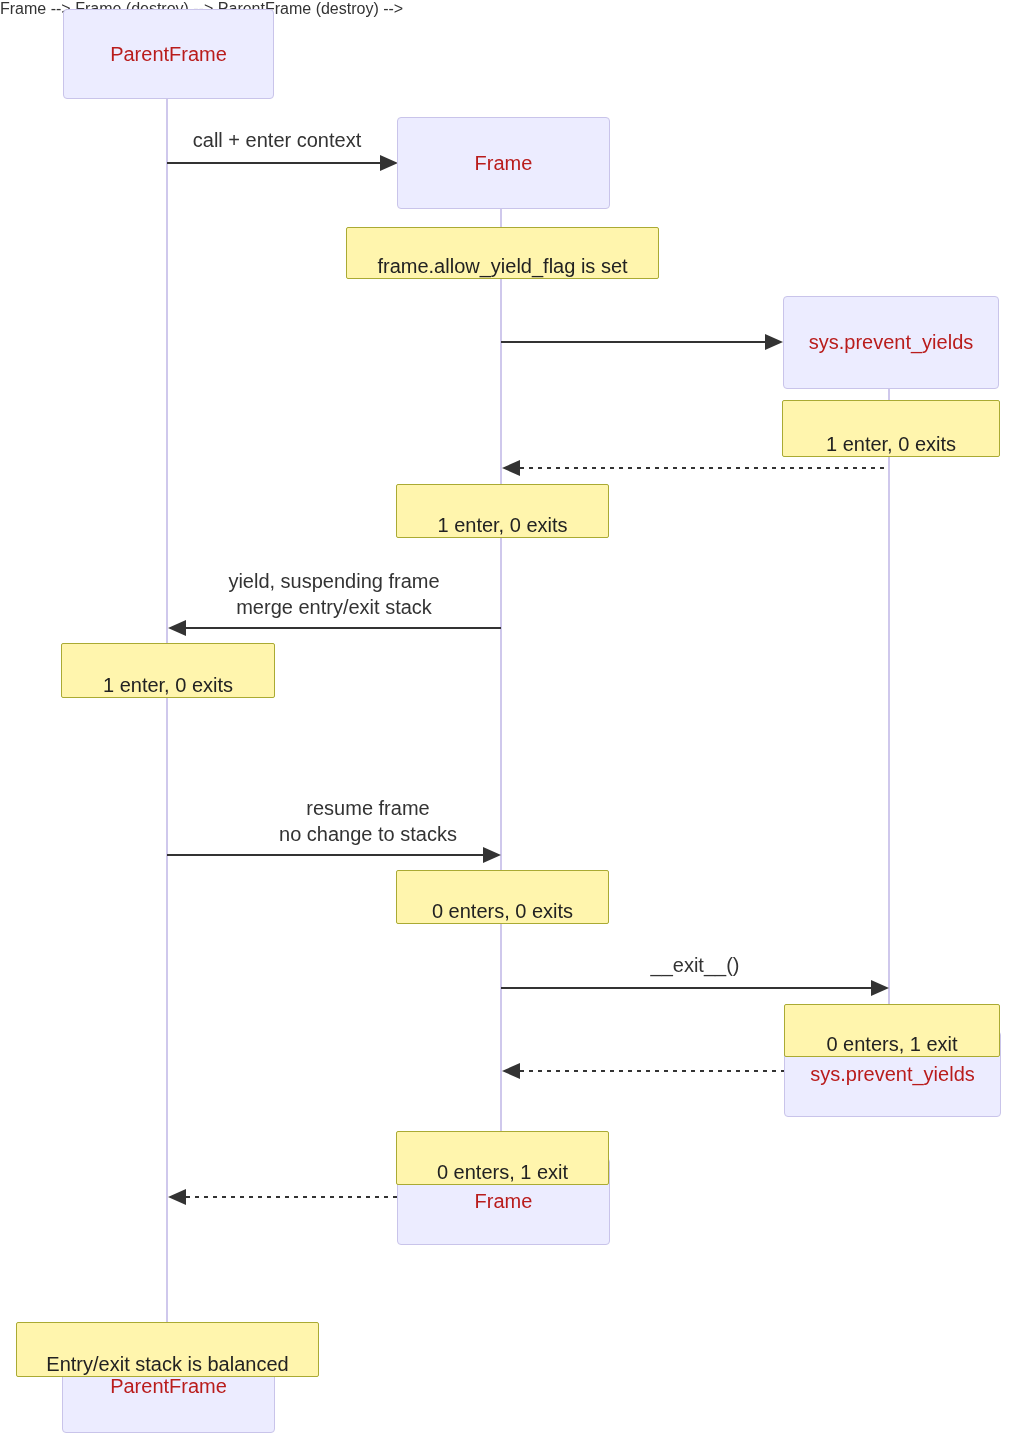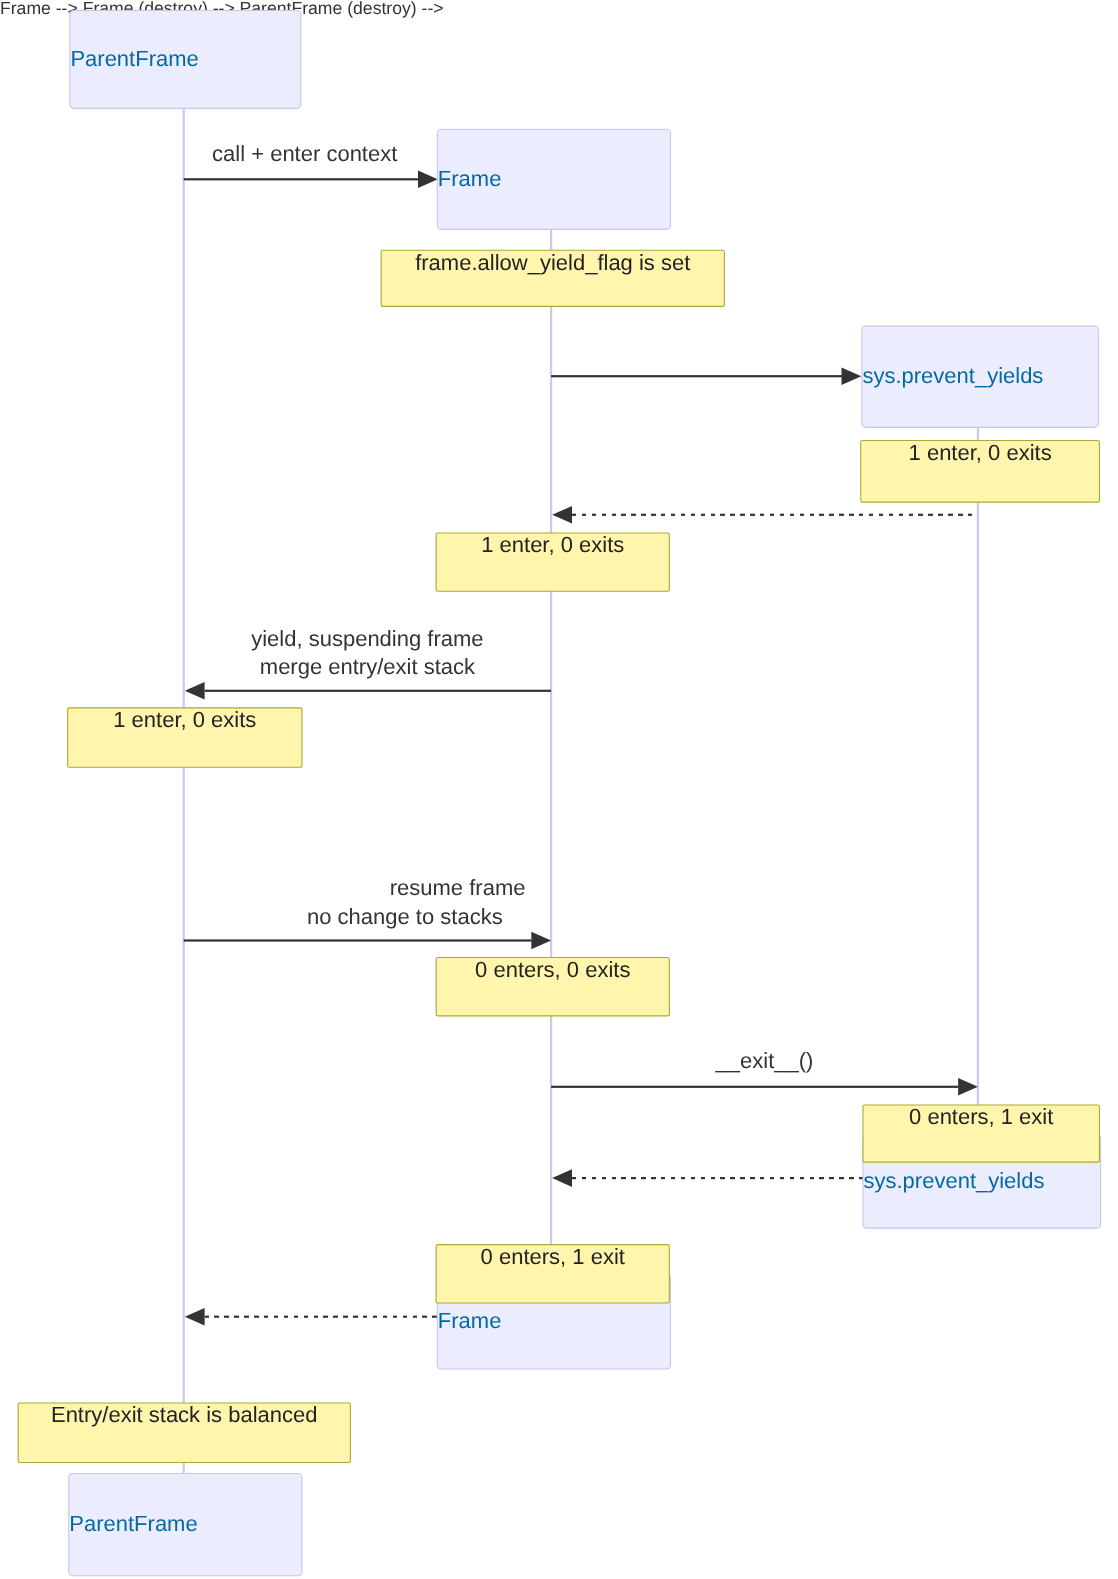--- a/index.html
+++ b/index.html
@@ -23,27 +23,27 @@
   .lifeline{position:absolute;width:2px;background:var(--lifeline);z-index:1;}
   .msg-line{position:absolute;height:2px;background:var(--arrow);z-index:2;}
   .msg-line.dotted{background:repeating-linear-gradient(90deg,var(--arrow) 0 4px,transparent 4px 9px);}
   .arrow-head{position:absolute;width:0;height:0;border-top:8px solid transparent;border-bottom:8px solid transparent;z-index:2;}
   .arrow-head.right{border-left:18px solid var(--arrow);}
   .arrow-head.left{border-right:18px solid var(--arrow);}
   .msg-label{position:absolute;font-size:20px;line-height:26px;text-align:center;color:var(--text);z-index:2;white-space:nowrap;}
   .actor-box{
     position:absolute;background:var(--actor-fill);
     border:1px solid var(--actor-border);border-radius:4px;
-    display:flex;align-items:center;justify-content:flex-start;
-    font-size:20px;color:#0369a1;z-index:3;
+    display:flex;align-items:center;justify-content:center;
+    font-size:20px;color:#b91c1c;z-index:3;
   }
   .note{
     position:absolute;background:var(--note-fill);
     border:1px solid var(--note-border);border-radius:2px;
-    display:flex;align-items:flex-start;justify-content:center;
+    display:flex;align-items:flex-end;justify-content:center;
     font-size:20px;color:#222222;z-index:4;white-space:nowrap;
   }
 </style>
 </head>
 <body>
 
 <div class="canvas">
 
   
   <div class="lifeline" style="left:166px;top:97px;height:1242px;"></div>
@@ -63,21 +63,21 @@
   <div class="msg-line dotted" style="left:520px;top:467px;width:369px;"></div>
   <div class="arrow-head left" style="left:502px;top:460px;"></div>
 
   
   <div class="msg-label" style="left:167px;top:568px;width:334px;">yield, suspending frame</div>
   <div class="msg-label" style="left:167px;top:594px;width:334px;text-align:center;">merge entry/exit stack</div>
   <div class="msg-line" style="left:186px;top:627px;width:315px;"></div>
   <div class="arrow-head left" style="left:168px;top:620px;"></div>
 
   
-  <div class="msg-label" style="left:167px;top:795px;width:402px;padding-left:48px;">resume frame</div>
+  <div class="msg-label" style="left:167px;top:795px;width:402px;">resume frame</div>
   <div class="msg-label" style="left:167px;top:821px;width:402px;">no change to stacks</div>
   <div class="msg-line" style="left:167px;top:854px;width:316px;"></div>
   <div class="arrow-head right" style="left:483px;top:847px;"></div>
 
   
   <div class="msg-label" style="left:501px;top:952px;width:388px;">__exit__()</div>
   <div class="msg-line" style="left:501px;top:987px;width:370px;"></div>
   <div class="arrow-head right" style="left:871px;top:980px;"></div>
 
    Frame (destroy) --&gt;
@@ -123,17 +123,17 @@
   </div>
   <div class="note" style="left:396px;top:870px;width:211px;height:52px;">
     <span>0 enters, 0 exits</span>
   </div>
   <div class="note" style="left:784px;top:1004px;width:214px;height:51px;">
     <span>0 enters, 1 exit</span>
   </div>
   <div class="note" style="left:396px;top:1131px;width:211px;height:52px;">
     <span>0 enters, 1 exit</span>
   </div>
-  <div class="note" style="left:16px;top:1275px;width:301px;height:53px;">
+  <div class="note" style="left:16px;top:1322px;width:301px;height:53px;">
     <span>Entry/exit stack is balanced</span>
   </div>
 
 </div>
 
 </body></html>

